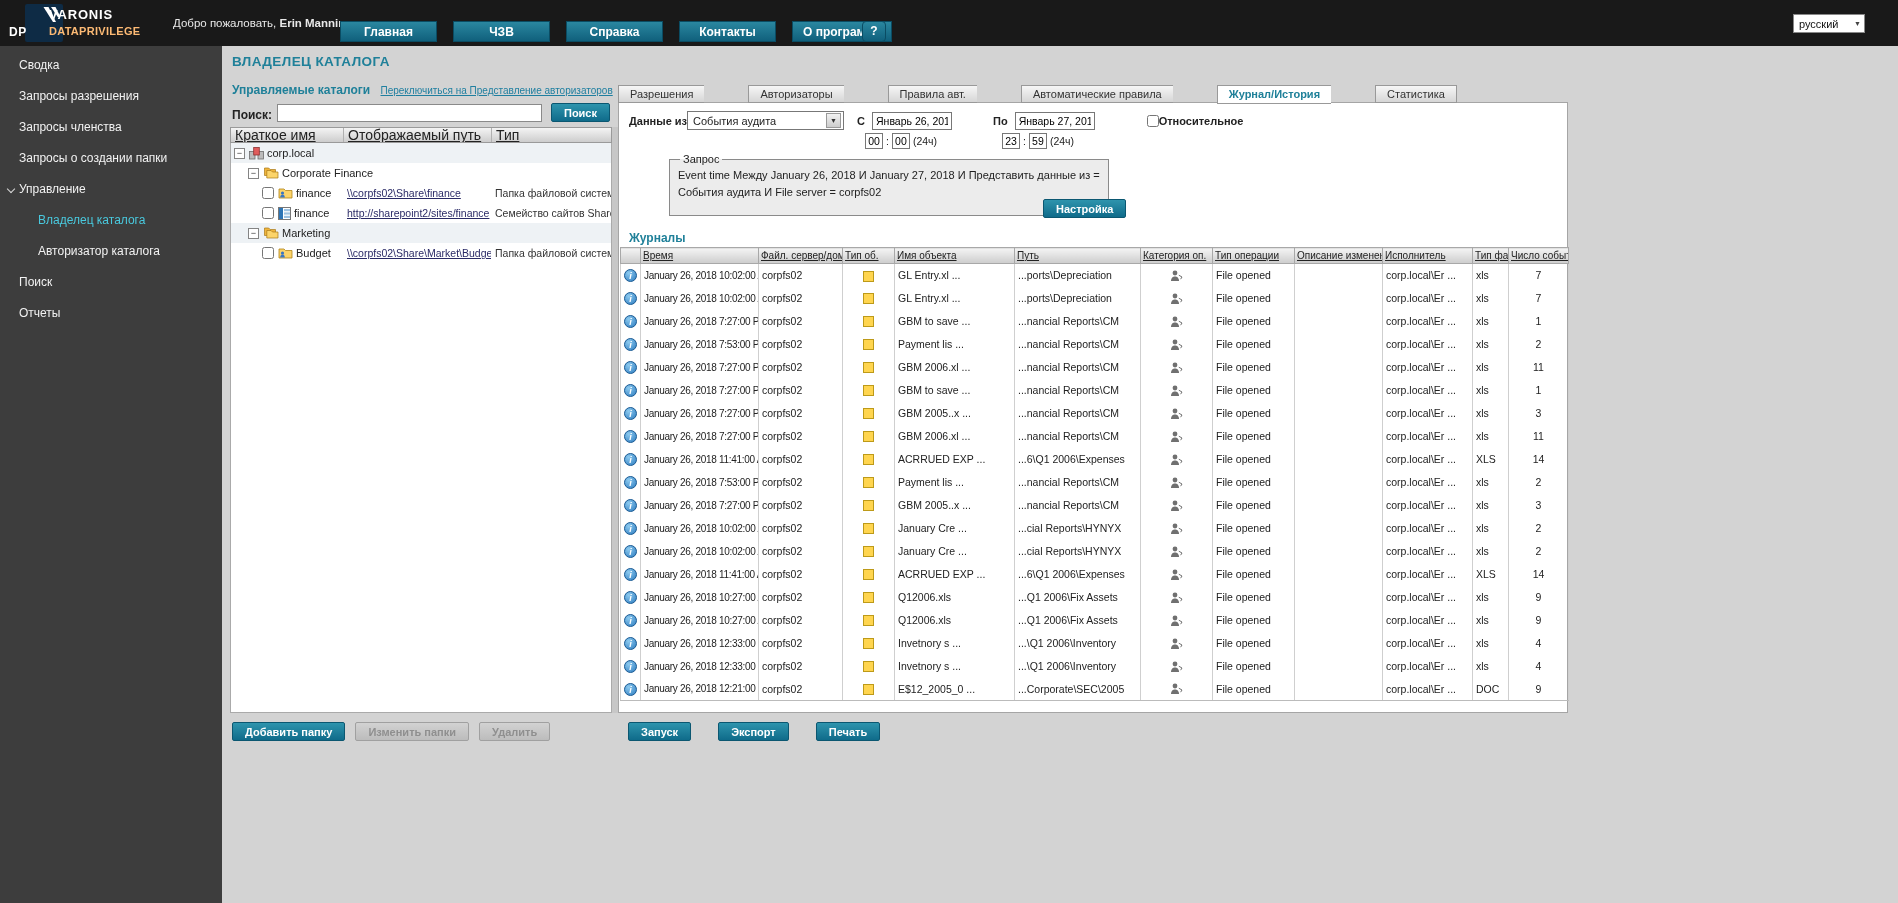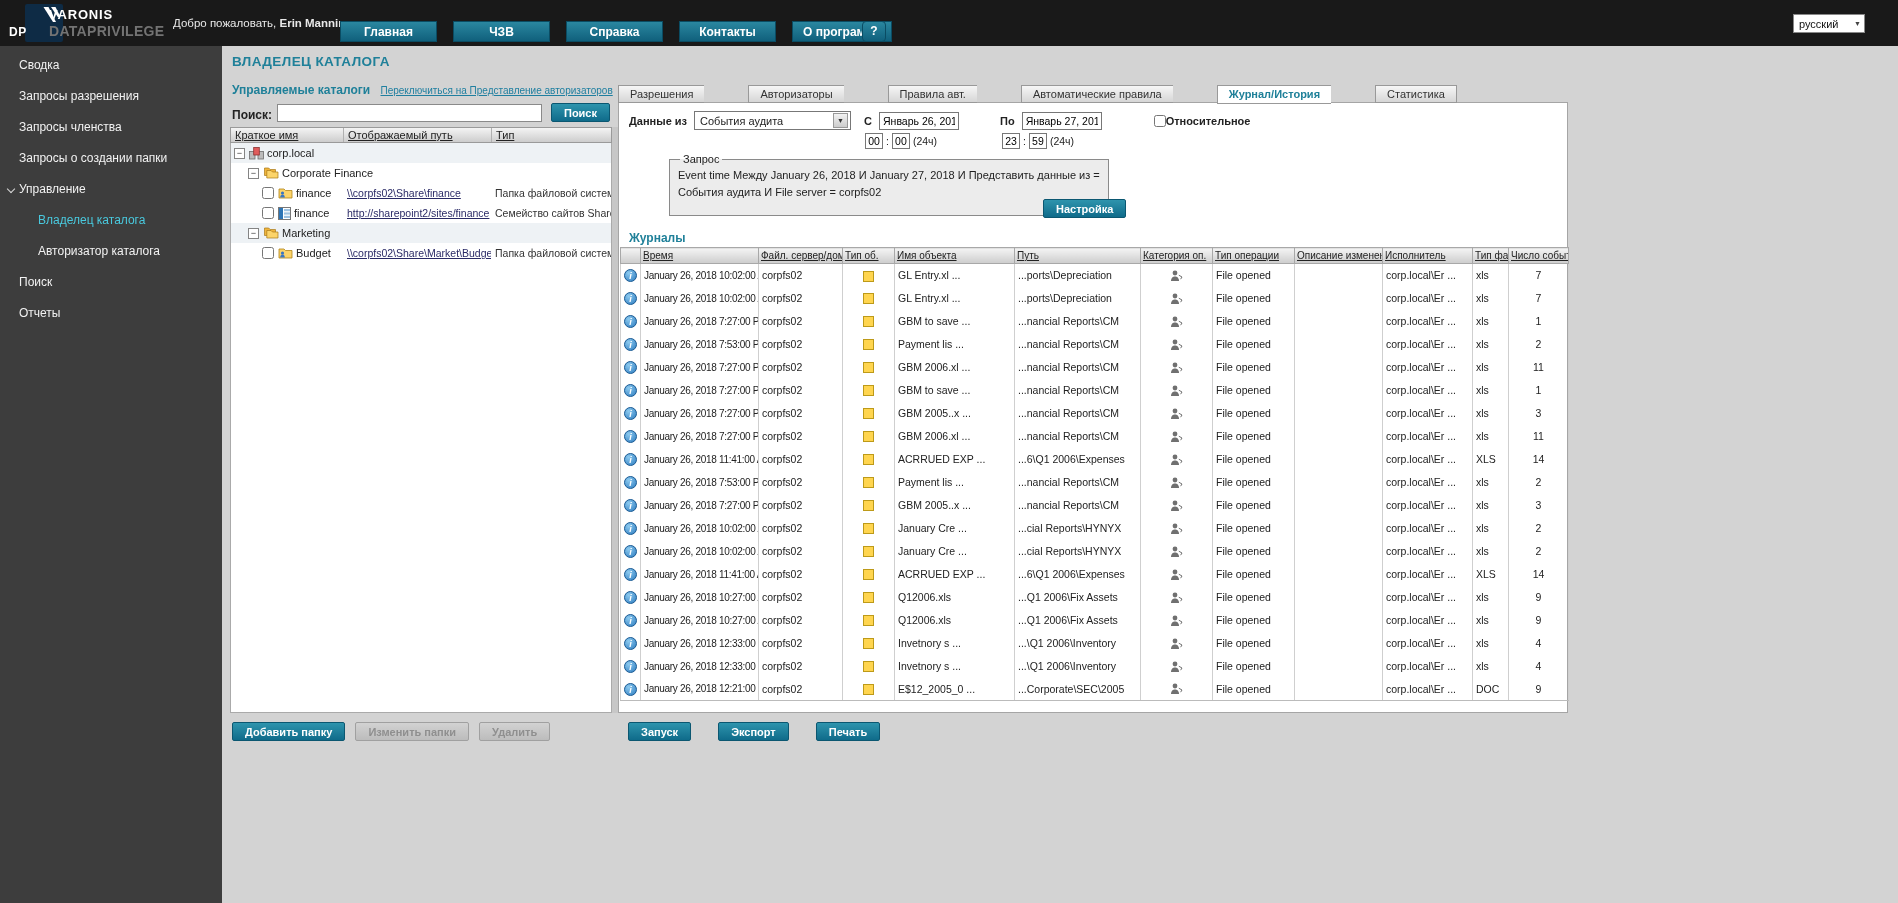--- a/index.html
+++ b/index.html
@@ -5,21 +5,21 @@
 *{margin:0;padding:0;box-sizing:border-box;}
 html,body{width:1898px;height:903px;}
 body{position:relative;background:#d3d3d3;font-family:"Liberation Sans",sans-serif;font-size:12px;color:#222;overflow:hidden;}
 
 
 .topbar{position:absolute;left:0;top:0;width:1898px;height:46px;background:#191919;}
 .logo-box{position:absolute;left:5px;top:4px;width:38px;height:38px;cursor:pointer;padding-left:20px;}
 .logo-dp{position:absolute;left:4px;bottom:3px;color:#fff;font-weight:bold;font-size:12px;letter-spacing:.5px;}
 .brand{position:absolute;left:49px;top:7px;line-height:16px;}
 .brand-top{color:#fff;font-weight:bold;font-size:13px;letter-spacing:.8px;}
-.brand-bottom{color:#737373;font-weight:bold;font-size:14px;letter-spacing:.3px;}
+.brand-bottom{color:#fdba74;font-weight:bold;font-size:11px;letter-spacing:.3px;}
 .welcome{position:absolute;left:173px;top:17px;color:#e8e8e8;font-size:11.5px;white-space:nowrap;}
 .topnav{position:absolute;left:340px;top:21px;display:flex;gap:16px;}
 .nav-button{min-width:97px;height:21px;line-height:20px;text-align:center;padding:0 10px;background:linear-gradient(#2a87a0,#10607c);border:1px solid #0a4c63;color:#fff;font-size:12px;font-weight:bold;cursor:pointer;white-space:nowrap;}
 .help-button{position:absolute;left:862px;top:21px;width:24px;height:21px;line-height:19px;text-align:center;background:linear-gradient(#2a87a0,#10607c);border:1px solid #0a4c63;border-radius:4px;color:#fff;font-weight:bold;cursor:pointer;}
 .lang-select{position:absolute;left:1793px;top:14px;width:72px;height:19px;background:#fff;border:1px solid #888;display:flex;align-items:center;justify-content:space-between;padding:0 3px 0 5px;font-size:11px;color:#111;cursor:pointer;}
 .dd-arrow{font-size:7px;color:#444;}
 
 
 .sidebar{position:absolute;left:0;top:46px;width:222px;height:857px;background:#3d3d3d;padding-top:4px;}
 .side-item{position:relative;height:31px;line-height:31px;padding-left:19px;color:#f2f2f2;font-size:12px;cursor:pointer;white-space:nowrap;}
@@ -33,21 +33,21 @@
 
 
 .dir-panel{position:absolute;left:8px;top:0;width:382px;height:857px;}
 .dir-head{position:absolute;left:2px;top:37px;white-space:nowrap;}
 .dir-title{color:#1f8099;font-weight:bold;font-size:12px;margin-right:7px;}
 .switch-link{font-size:10px;color:#1f7fa0;text-decoration:underline;cursor:pointer;}
 .dir-search{position:absolute;left:2px;top:57px;width:378px;display:flex;align-items:flex-end;}
 .dir-search label{font-weight:bold;margin-right:5px;font-size:12px;}
 .dir-search input{flex:1;height:18px;border:1px solid #8a8a8a;background:#fff;font-size:11px;padding:0 3px;font-family:inherit;}
 .dir-search .btn{margin-left:9px;}
-.dir-cols{position:absolute;left:0;top:81px;width:382px;height:16px;display:flex;background:linear-gradient(#f4f4f4,#cdcdcd);border:1px solid #9a9a9a;font-size:11px;}
+.dir-cols{position:absolute;left:0;top:81px;width:382px;height:16px;display:flex;background:linear-gradient(#f4f4f4,#cdcdcd);border:1px solid #9a9a9a;font-size:14px;}
 .dir-col{line-height:14px;padding-left:4px;border-right:1px solid #b0b0b0;text-decoration:underline;white-space:nowrap;overflow:hidden;cursor:pointer;}
 .dir-col.c0{width:113px;}
 .dir-col.c1{width:148px;}
 .dir-col.c2{flex:1;border-right:none;}
 .dir-tree{position:absolute;left:0;top:97px;width:382px;height:570px;background:#fff;border:1px solid #aaa;border-top:none;overflow:hidden;}
 .tree-row{display:flex;height:20px;align-items:center;font-size:11px;}
 .tree-row.shaded{background:#eef2f5;}
 .tree-name{width:112px;flex-shrink:0;display:flex;align-items:center;white-space:nowrap;overflow:hidden;}
 .tree-name.wide{width:auto;}
 .expander{width:11px;height:11px;flex-shrink:0;border:1px solid #848484;background:#fff;font-size:9px;line-height:9px;text-align:center;color:#333;margin-right:4px;cursor:pointer;}
@@ -68,21 +68,21 @@
 .tabs{position:absolute;left:0;top:39px;display:flex;height:21px;z-index:2;gap:44px;}
 .tab{height:18px;line-height:16px;padding:0 11px;background:linear-gradient(#f6f6f6,#d6d6d6);border:1px solid #999;border-right:none;font-size:11px;color:#333;cursor:pointer;white-space:nowrap;}
 .tab:last-child{border-right:1px solid #999;}
 .tab.active{background:#fff;color:#1f8099;font-weight:bold;height:19px;}
 .panel-body{position:absolute;left:0;top:56px;width:950px;height:611px;background:#fff;border:1px solid #a5a5a5;}
 .filter-row{position:absolute;left:10px;top:8px;display:flex;align-items:center;font-size:11px;white-space:nowrap;}
 .lbl{font-weight:bold;}
 .lbl.from{margin:0 7px 0 13px;}
 .lbl.to{margin:0 7px 0 41px;}
 .lbl.rel{}
-.select{width:157px;height:19px;margin-left:7px;border:1px solid #777;background:#fff;display:flex;align-items:center;justify-content:space-between;padding:0 2px 0 5px;cursor:pointer;}
+.select{width:157px;height:19px;border:1px solid #777;background:#fff;display:flex;align-items:center;justify-content:space-between;padding:0 2px 0 5px;cursor:pointer;}
 .sel-arrow{width:15px;height:15px;background:linear-gradient(#f2f2f2,#ccc);border:1px solid #999;font-size:7px;line-height:13px;text-align:center;color:#333;}
 .date-input{width:80px;height:18px;border:1px solid #777;font-size:10.5px;padding:0 3px;font-family:inherit;}
 .rel-check{width:12px;height:12px;margin-left:52px;}
 .time-group{position:absolute;top:30px;display:flex;align-items:center;gap:3px;font-size:10.5px;}
 #fromTime{left:246px;}
 #toTime{left:383px;}
 .time-in{width:18px;height:16px;border:1px solid #777;font-size:10.5px;text-align:center;padding:0;font-family:inherit;}
 .query{position:absolute;left:10px;top:50px;width:402px;height:63px;border:1px solid #8a8a8a;background:#ececec;padding:2px 8px;font-size:11px;margin-left:40px;}
 .query legend{font-size:11px;padding:0 3px;margin-left:2px;}
 .qline{line-height:17px;white-space:nowrap;}

